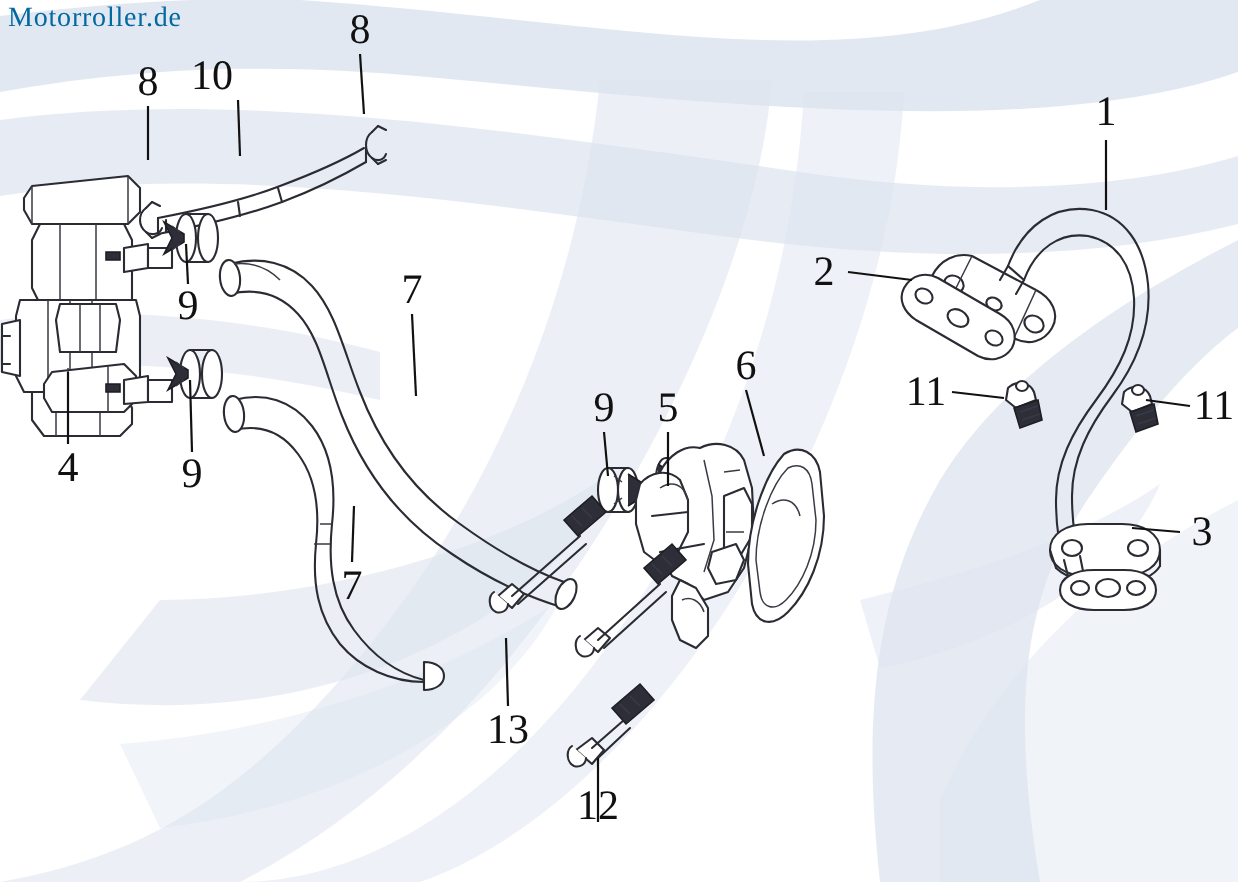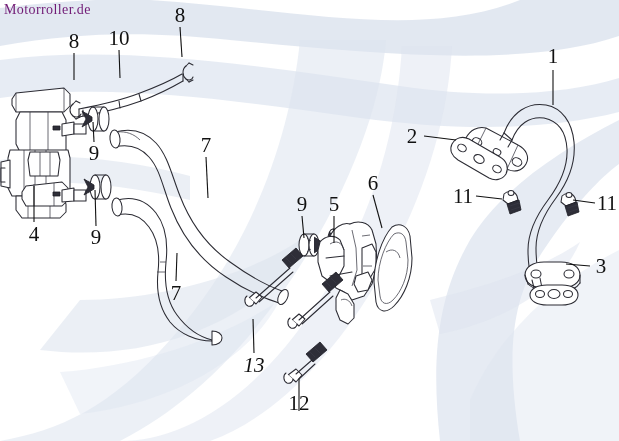--- a/index.html
+++ b/index.html
@@ -6,21 +6,21 @@
   body{width:619px;height:441px;overflow:hidden;
        font-family:"Liberation Serif", serif;}
   #diagram{position:relative;width:619px;height:441px;background:#ffffff;overflow:hidden;}
   #bg-swoosh, #artwork, #labels-layer{position:absolute;left:0;top:0;width:619px;height:441px;}
   #bg-swoosh{z-index:1;}
   #artwork{z-index:2;}
   #labels-layer{z-index:3;}
   .watermark{
     position:absolute;left:4px;top:2px;z-index:4;
     font-family:"Liberation Serif", serif;
-    font-size:14px;color:#701a75;letter-spacing:.4px;white-space:nowrap;
+    font-size:14px;color:#0369a1;letter-spacing:.4px;white-space:nowrap;
   }
   .lbl{
     position:absolute;z-index:5;
     font-family:"Liberation Serif", serif;
     font-size:21px;color:#111111;line-height:1;white-space:nowrap;
     transform:translate(-50%,-50%);
   }
 </style>
 </head>
 <body>
@@ -281,24 +281,24 @@
   <div id="callout-host">
       <div class="lbl" style="left: 553px; top: 56px;">1</div>
       <div class="lbl" style="left: 412px; top: 136px;">2</div>
       <div class="lbl" style="left: 601px; top: 266px;">3</div>
       <div class="lbl" style="left: 34px; top: 234px;">4</div>
       <div class="lbl" style="left: 334px; top: 204px;">5</div>
       <div class="lbl" style="left: 373px; top: 183px;">6</div>
       <div class="lbl" style="left: 206px; top: 145px;">7</div>
       <div class="lbl" style="left: 74px; top: 41px;">8</div>
       <div class="lbl" style="left: 94px; top: 153px;">9</div>
-      <div class="lbl" style="left: 119px; top: 38px; font-family: Liberation Serif, serif;">10</div>
+      <div class="lbl" style="left: 106px; top: 38px; font-family: Liberation Serif, serif;">10</div>
       <div class="lbl" style="left: 463px; top: 196px;">11</div>
       <div class="lbl" style="left: 299px; top: 403px;">12</div>
-      <div class="lbl" style="left: 254px; top: 365px; font-style: italic;">13</div>
+      <div class="lbl" style="left: 254px; top: 365px;">13</div>
       <div class="lbl" style="left: 176px; top: 293px;">7</div>
       <div class="lbl" style="left: 180px; top: 15px;">8</div>
       <div class="lbl" style="left: 96px; top: 237px;">9</div>
       <div class="lbl" style="left: 302px; top: 204px;">9</div>
       <div class="lbl" style="left: 607px; top: 203px;">11</div>
     </div>
 
 </div>
 
 </body></html>

